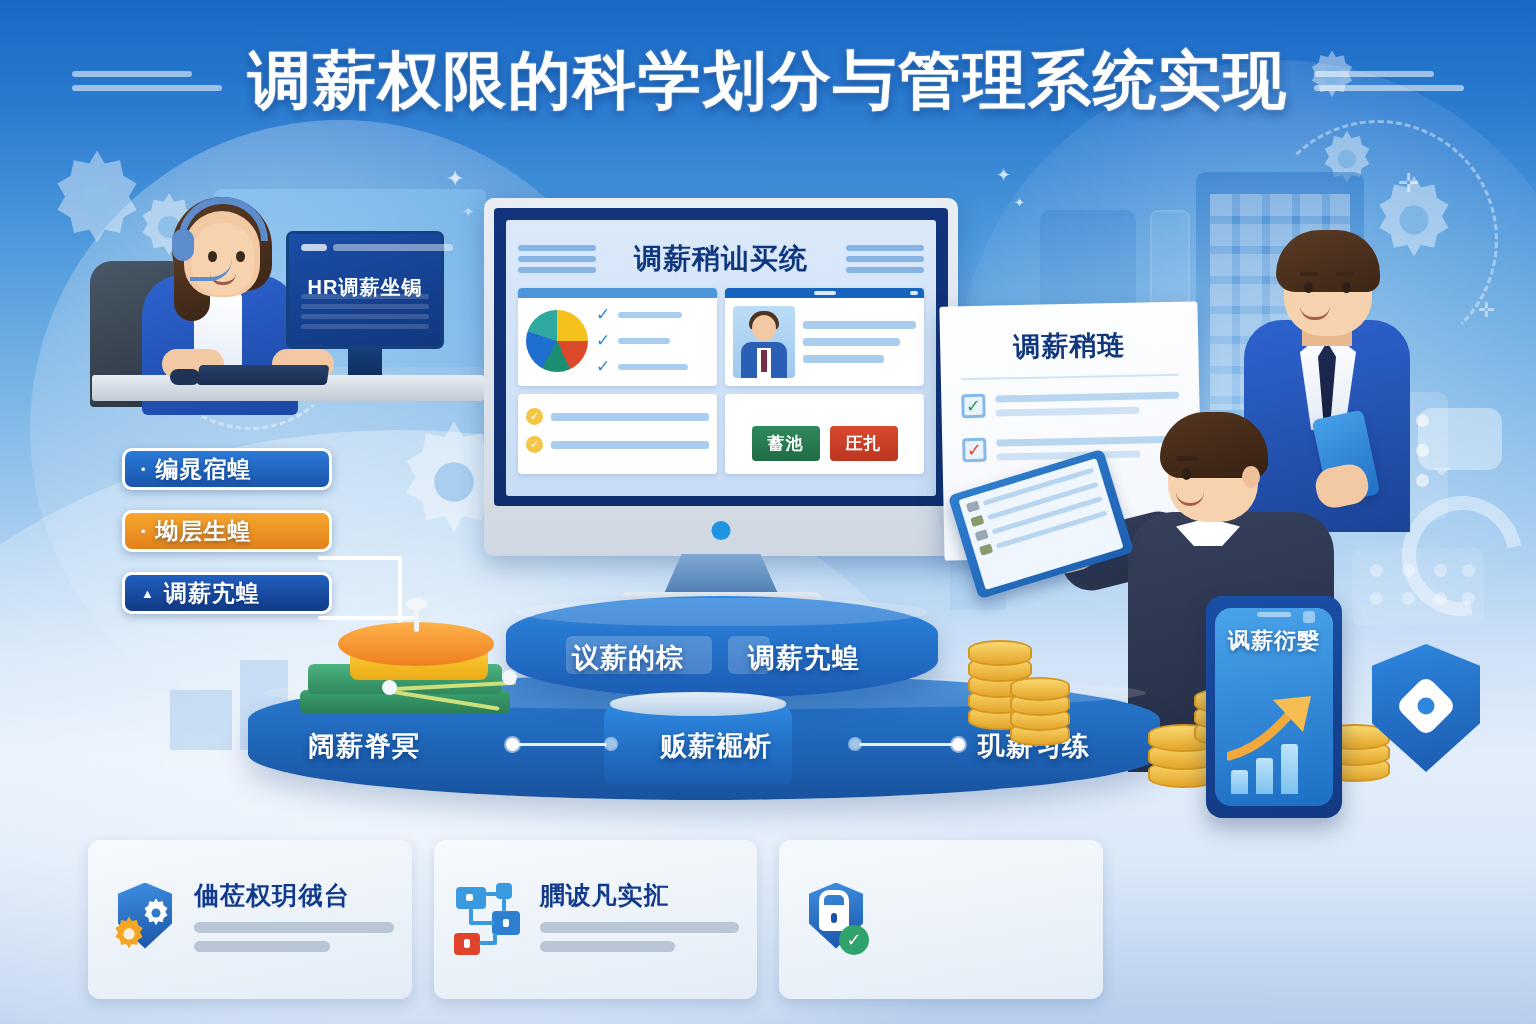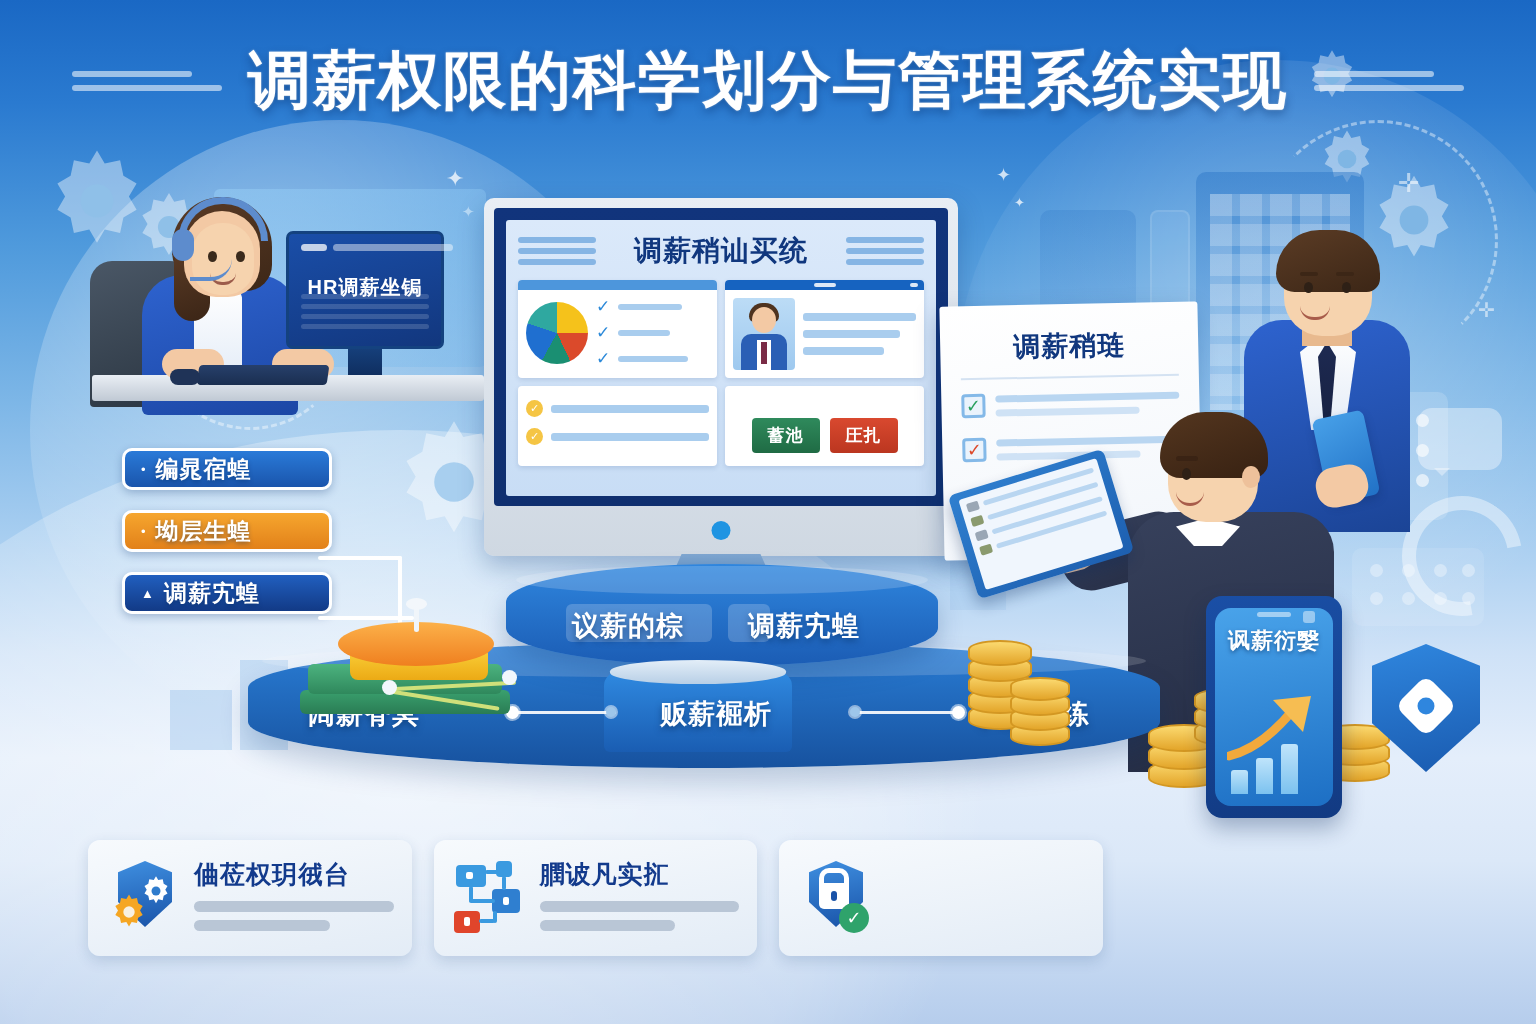--- a/index.html
+++ b/index.html
@@ -236,21 +236,21 @@
     border-radius: 10px; box-shadow: 0 10px 26px rgba(10,50,110,.28);
   }
   .mon-inner {
     position:absolute; left: 10px; top: 10px; right: 10px; height: 298px;
     background: linear-gradient(180deg,#11347c,#0f2f6f);
     border-radius: 4px; overflow:hidden;
   }
   .mon-content {
     position:absolute; left: 12px; top: 12px; right: 12px; bottom: 10px;
     background: linear-gradient(180deg,#dbe9fa,#c8ddf5); border-radius: 3px;
-    padding: 10px 12px;
+    padding: 18px 12px;
   }
   .mon-head { display:flex; align-items:center; gap: 10px; height: 42px; }
   .mon-head .lines { flex: 0 0 auto; display:flex; flex-direction:column; gap:5px; }
   .mon-head .lines i { display:block; width: 78px; height: 6px; border-radius:3px; background:#86b5e4; }
   .mon-title {
     flex:1; text-align:center; color:#10377e; font-weight:700; font-size: 28px;
     letter-spacing:1px; white-space: nowrap;
   }
   .mon-grid {
     display:grid; grid-template-columns: 1fr 1fr; gap: 8px; margin-top: 8px;
@@ -392,21 +392,21 @@
   .m2-smile { position:absolute; left: 1176px; top: 492px; width: 28px; height: 14px; border-bottom: 3px solid #a85c4a; border-radius: 0 0 16px 16px; }
   .m2-arm {
     position:absolute; left: 1060px; top: 520px; width: 130px; height: 62px;
     background: linear-gradient(165deg,#37415c,#242c44); border-radius: 30px;
     transform: rotate(-14deg);
   }
   .m2-hand { position:absolute; left: 1044px; top: 526px; width: 52px; height: 46px; border-radius: 20px; background:#f3c9a4; transform: rotate(-14deg); }
   .m2-collar { position:absolute; left: 1176px; top: 518px; width: 64px; height: 28px; background:#ffffff; clip-path: polygon(50% 0,100% 30%,72% 100%,28% 100%,0 30%); }
 
   
-  #dais { position:absolute; left: 0; top: 564px; width: 1526px; height: 230px; }
+  #dais { position:absolute; left: 0; top: 596px; width: 1526px; height: 230px; }
   .tier-top {
     position:absolute; left: 506px; top: 0; width: 432px; height: 102px;
     background: linear-gradient(180deg,#2f86de,#1b5cb4);
     border-radius: 216px/38px;
     box-shadow: 0 12px 24px rgba(10,50,110,.25);
   }
   .tier-top:before{
     content:""; position:absolute; left: 10px; right: 10px; top: 2px; height: 28px;
     border-radius: 210px/16px; background: rgba(255,255,255,.18);
   }
@@ -500,21 +500,21 @@
     position:absolute; left: 50%; top: 40px; transform: translate(-50%,0) rotate(45deg);
     width: 44px; height: 44px; border-radius: 10px; background:#ffffff;
   }
   .shield-core:after{
     content:""; position:absolute; left: 50%; top:50%; transform: translate(-50%,-50%);
     width: 17px; height: 17px; border-radius:50%; background:#2f86de;
   }
 
   
   #cards {
-    position:absolute; left: 88px; top: 840px; width: 1360px; height: 116px;
+    position:absolute; left: 88px; top: 840px; width: 1360px; height: 159px;
     display: grid; grid-template-columns: repeat(4, 1fr); gap: 22px;
   }
   .card {
     background: linear-gradient(170deg,#f7fafd,#e3ecf6);
     border-radius: 12px; box-shadow: 0 5px 14px rgba(20,60,120,.16);
     display:flex; align-items:center; gap: 14px; padding: 14px 18px;
   }
   .card .card-icon { flex: 0 0 auto; width: 74px; height: 78px; position:relative; }
   .card .card-text { flex:1; min-width: 0; }
   .card .card-title {

